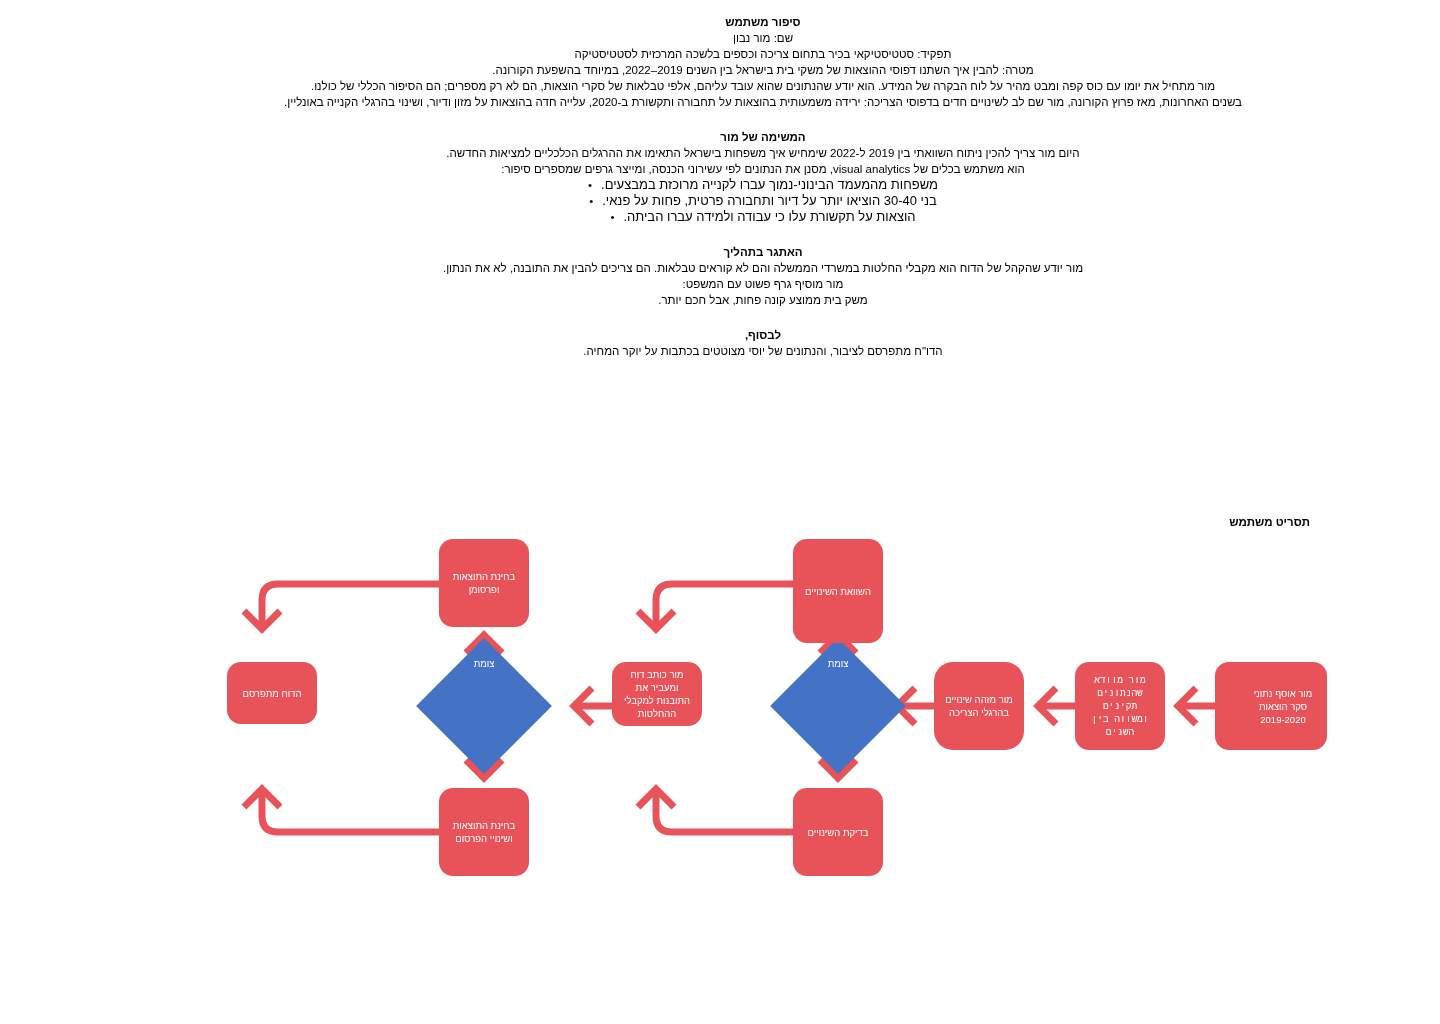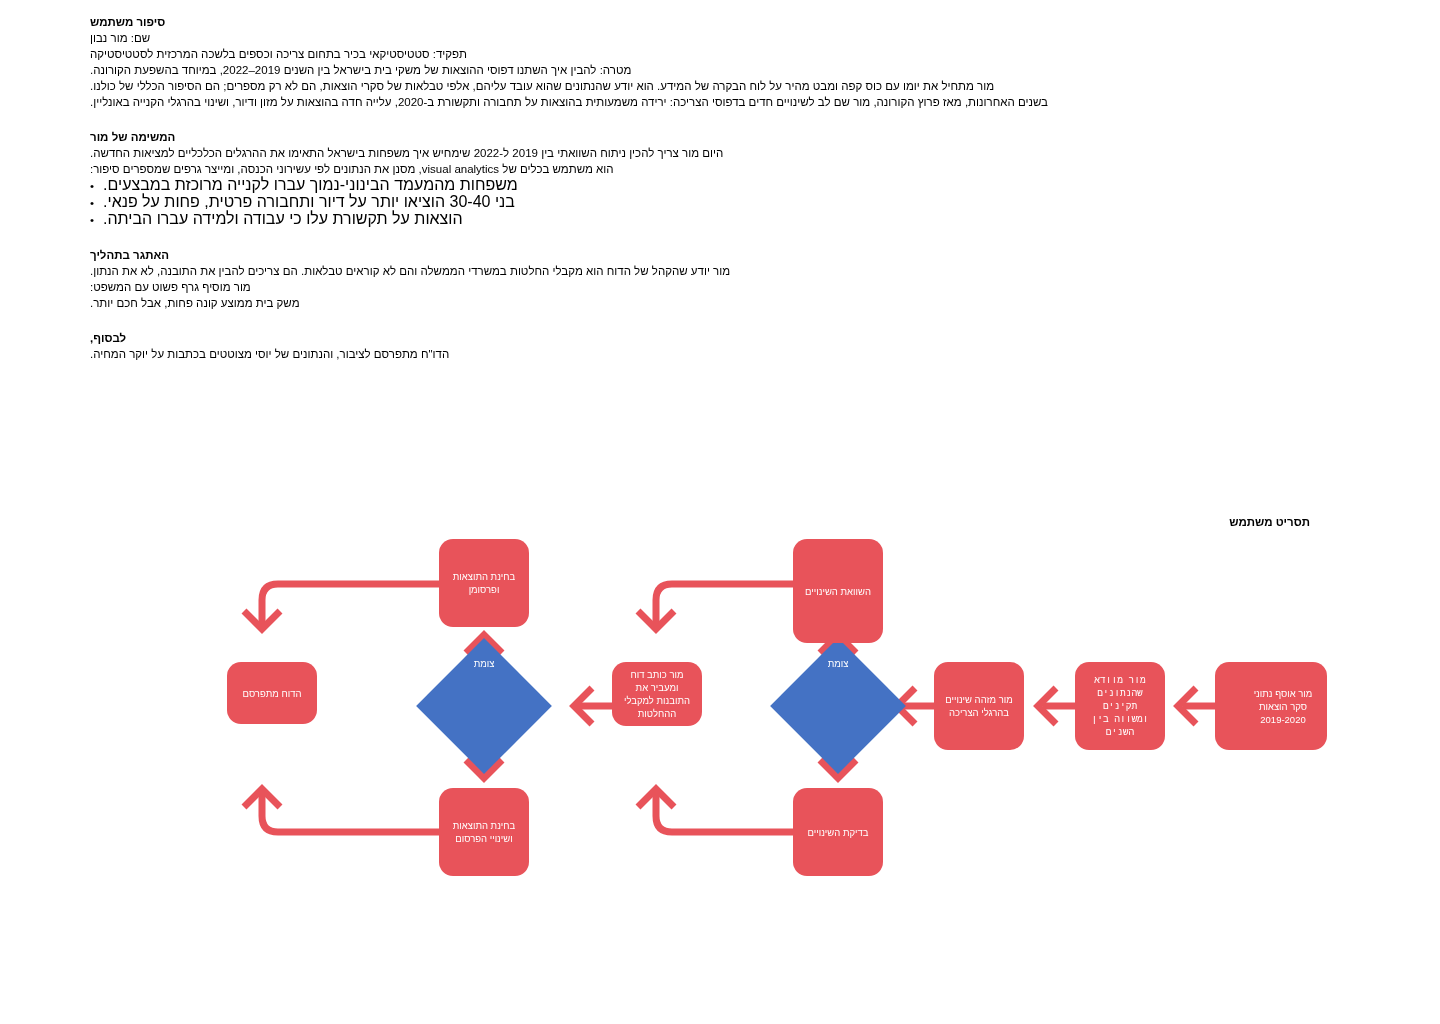--- a/index.html
+++ b/index.html
@@ -15,23 +15,23 @@
     overflow: hidden;
     font-family: "Liberation Sans", "DejaVu Sans", sans-serif;
     color: #000000;
     direction: rtl;
   }
 
   
   #doc {
     position: absolute;
     top: 14px;
-    right: 20px;
+    right: 12px;
     width: 1330px;
-    text-align: left;
+    text-align: center;
     direction: rtl;
   }
 
   .sec-title {
     font-size: 11.5px;
     font-weight: bold;
     line-height: 16px;
     margin: 0;
     letter-spacing: 0;
   }
@@ -44,21 +44,21 @@
     font-weight: normal;
   }
   .spacer-lg { height: 19px; }
 
   ul.bullets {
     list-style: none;
     margin: 0;
     padding: 0;
   }
   ul.bullets li {
-    font-size: 16px;
+    font-size: 13px;
     line-height: 16px;
     position: relative;
     padding-left: 0;
     padding-right: 0;
   }
   ul.bullets li::after {
     content: "\2022";
     display: inline-block;
     margin-right: 9px;
     font-size: 11.5px;
@@ -226,21 +226,21 @@
   </div>
 
   <div class="node" style="left:1075px; top:662px; width:90px; height:88px;font-family:Liberation Mono, monospace;">
     <span>
       <span>מור מוודא</span>
       <span>שהנתונים תקינים</span>
       <span>ומשווה בין השנים</span>
     </span>
   </div>
 
-  <div class="node" style="left:934px; top:662px; width:90px; height:88px;">
+  <div class="node" style="left:934px; top:662px; width:90px; height:88px;border-radius:19px;">
     <span>
       <span>מור מזהה שינויים</span>
       <span>בהרגלי הצריכה</span>
     </span>
   </div>
 
   <div class="diamond" style="left:790px; top:658px;"></div>
   <div class="diamond-label" style="left:790px; top:658px;">
     <span>צומת</span>
   </div>

